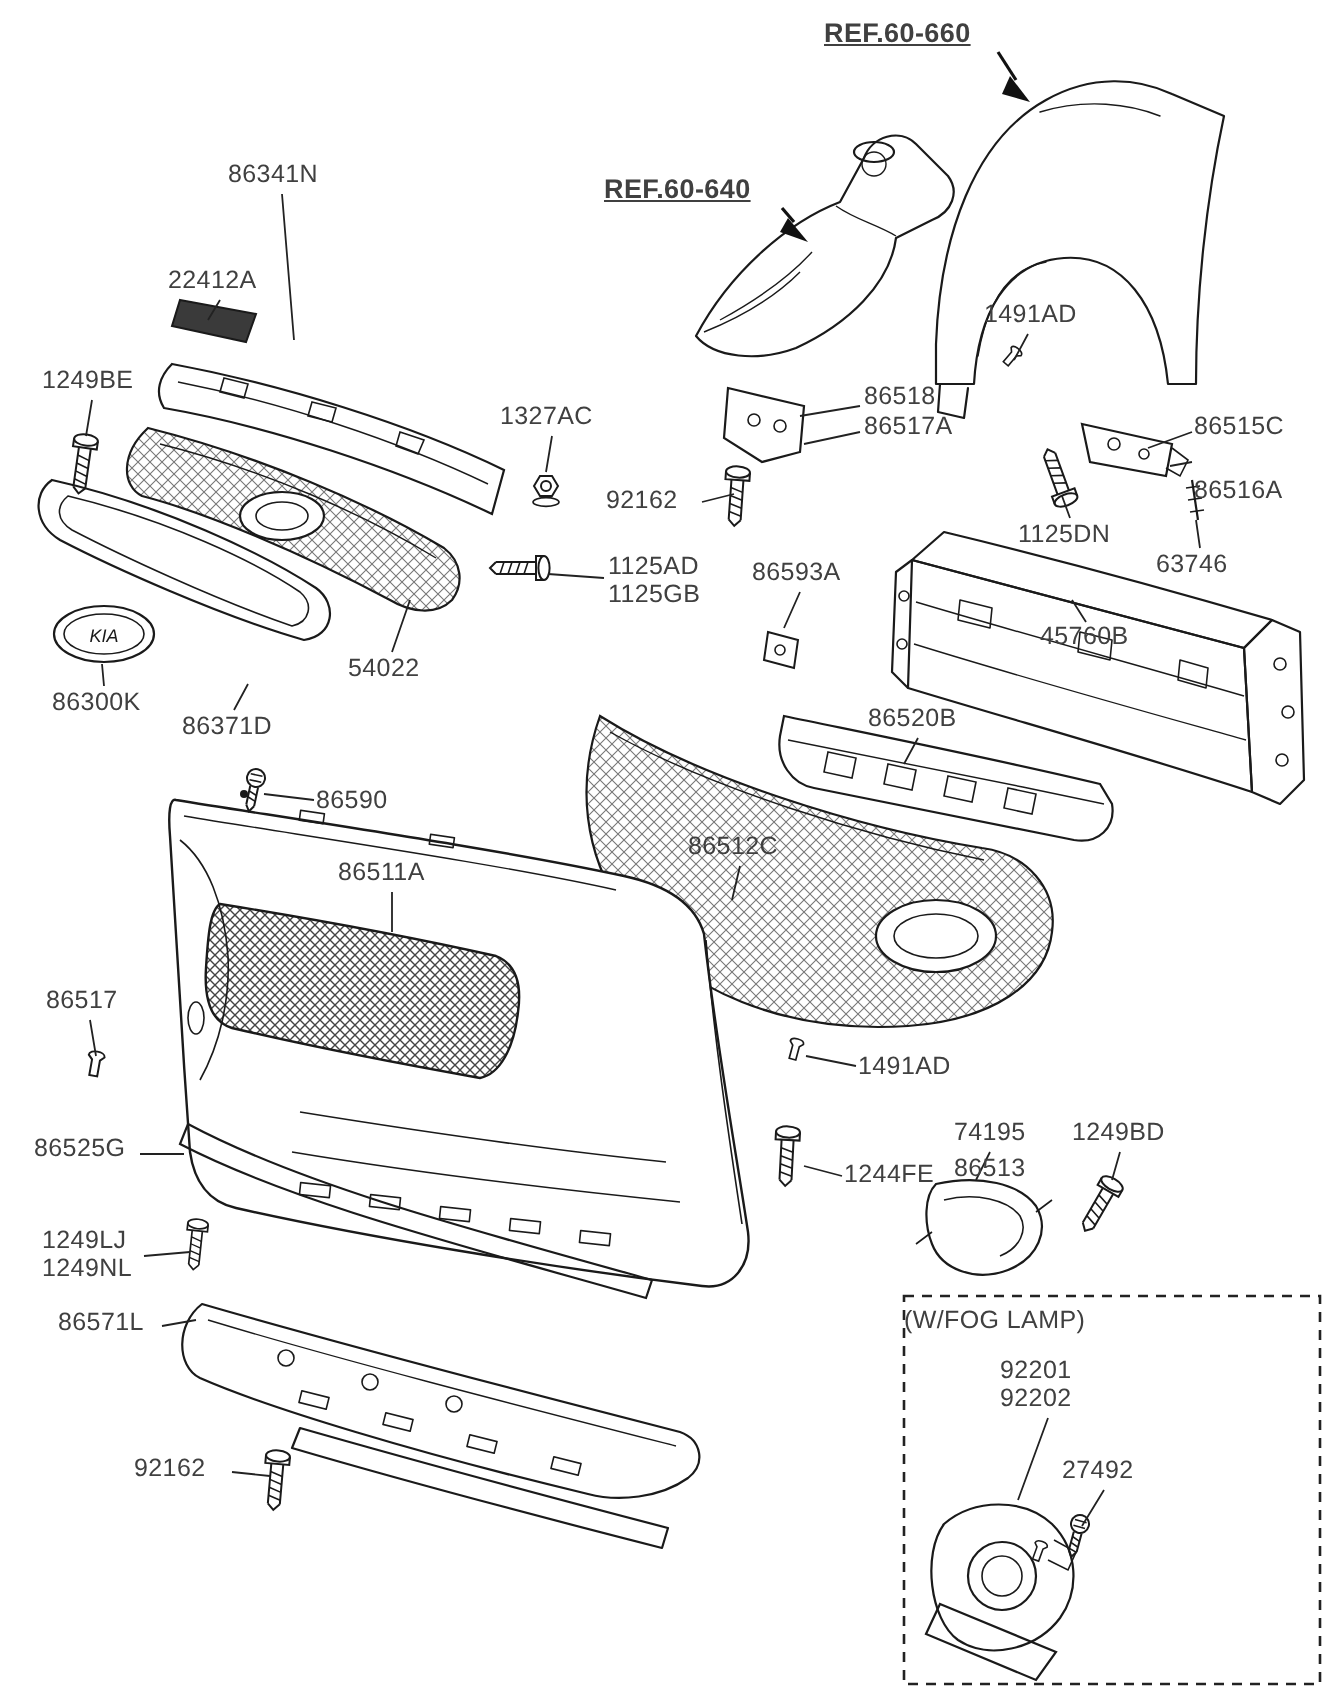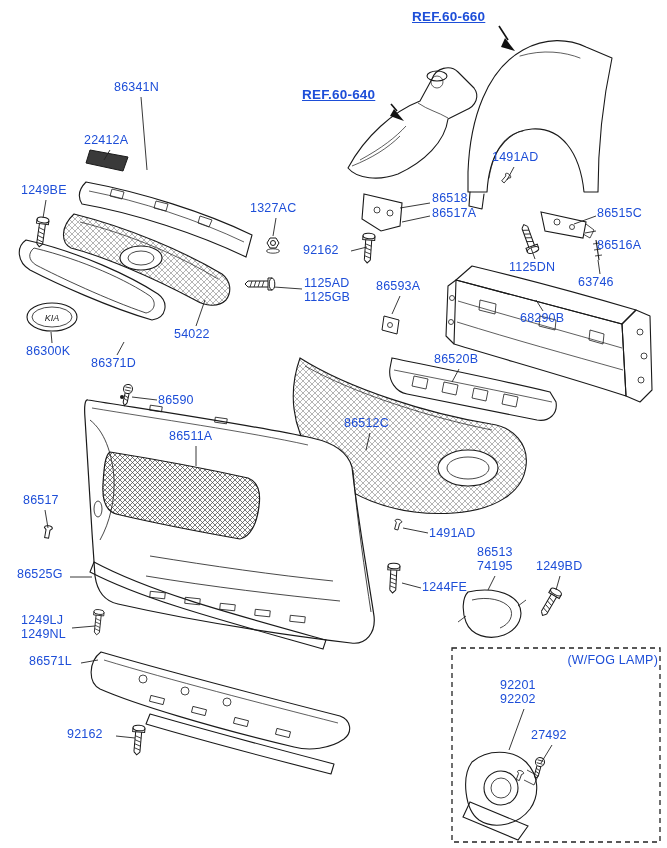--- a/index.html
+++ b/index.html
@@ -1,22 +1,22 @@
 <!DOCTYPE html>
 <html><head>
 <meta charset="utf-8">
 <style>
   html,body{margin:0;padding:0;background:#fff;}
   .canvas{position:relative;width:667px;height:848px;background:#ffffff;
           font-family:"Liberation Sans", sans-serif;overflow:hidden;}
   svg.diagram{position:absolute;left:0;top:0;z-index:1;}
-  .lbl{position:absolute;z-index:2;font-size:12.5px;line-height:15px;color:#1d4ed8;
+  .lbl{position:absolute;z-index:2;font-size:12.5px;line-height:15px;color:#404040;
        white-space:nowrap;letter-spacing:.2px;}
   .ref{font-weight:bold;font-size:13.5px;text-decoration:underline;}
-  .fog-title{width:206px;text-align:right;}
+  .fog-title{width:206px;text-align:left;}
 </style>
 </head>
 <body>
 
 <div class="canvas">
 
 <svg class="diagram" width="667" height="848" viewBox="0 0 667 848">
   <defs>
     <pattern id="mesh" width="6" height="6" patternUnits="userSpaceOnUse">
       <path d="M0 6L6 0M0 0L6 6" stroke="#777" stroke-width="0.55" fill="none"></path>
@@ -230,31 +230,31 @@
 <div class="lbl" style="left:432px;top:206px">86517A</div>
 <div class="lbl" style="left:492px;top:150px">1491AD</div>
 <div class="lbl" style="left:597px;top:206px">86515C</div>
 <div class="lbl" style="left:597px;top:238px">86516A</div>
 <div class="lbl" style="left:303px;top:243px">92162</div>
 <div class="lbl" style="left:509px;top:260px">1125DN</div>
 <div class="lbl" style="left:578px;top:275px">63746</div>
 <div class="lbl" style="left:304px;top:276px">1125AD</div>
 <div class="lbl" style="left:304px;top:290px">1125GB</div>
 <div class="lbl" style="left:376px;top:279px">86593A</div>
-<div class="lbl" style="left:520px;top:311px">68290B</div>
+<div class="lbl" style="left:520px;top:311px">45760B</div>
 <div class="lbl" style="left:174px;top:327px">54022</div>
 <div class="lbl" style="left:26px;top:344px">86300K</div>
 <div class="lbl" style="left:91px;top:356px">86371D</div>
 <div class="lbl" style="left:434px;top:352px">86520B</div>
 <div class="lbl" style="left:158px;top:393px">86590</div>
 <div class="lbl" style="left:169px;top:429px">86511A</div>
 <div class="lbl" style="left:344px;top:416px">86512C</div>
 <div class="lbl" style="left:23px;top:493px">86517</div>
 <div class="lbl" style="left:429px;top:526px">1491AD</div>
-<div class="lbl" style="left:477px;top:545px">86513</div>
+<div class="lbl" style="left:477px;top:577px">86513</div>
 <div class="lbl" style="left:477px;top:559px">74195</div>
 <div class="lbl" style="left:536px;top:559px">1249BD</div>
 <div class="lbl" style="left:17px;top:567px">86525G</div>
 <div class="lbl" style="left:422px;top:580px">1244FE</div>
 <div class="lbl" style="left:21px;top:613px">1249LJ</div>
 <div class="lbl" style="left:21px;top:627px">1249NL</div>
 <div class="lbl" style="left:29px;top:654px">86571L</div>
 <div class="lbl" style="left:67px;top:727px">92162</div>
 
 <div class="lbl fog-title" style="left:452px;top:653px">(W/FOG LAMP)</div>

